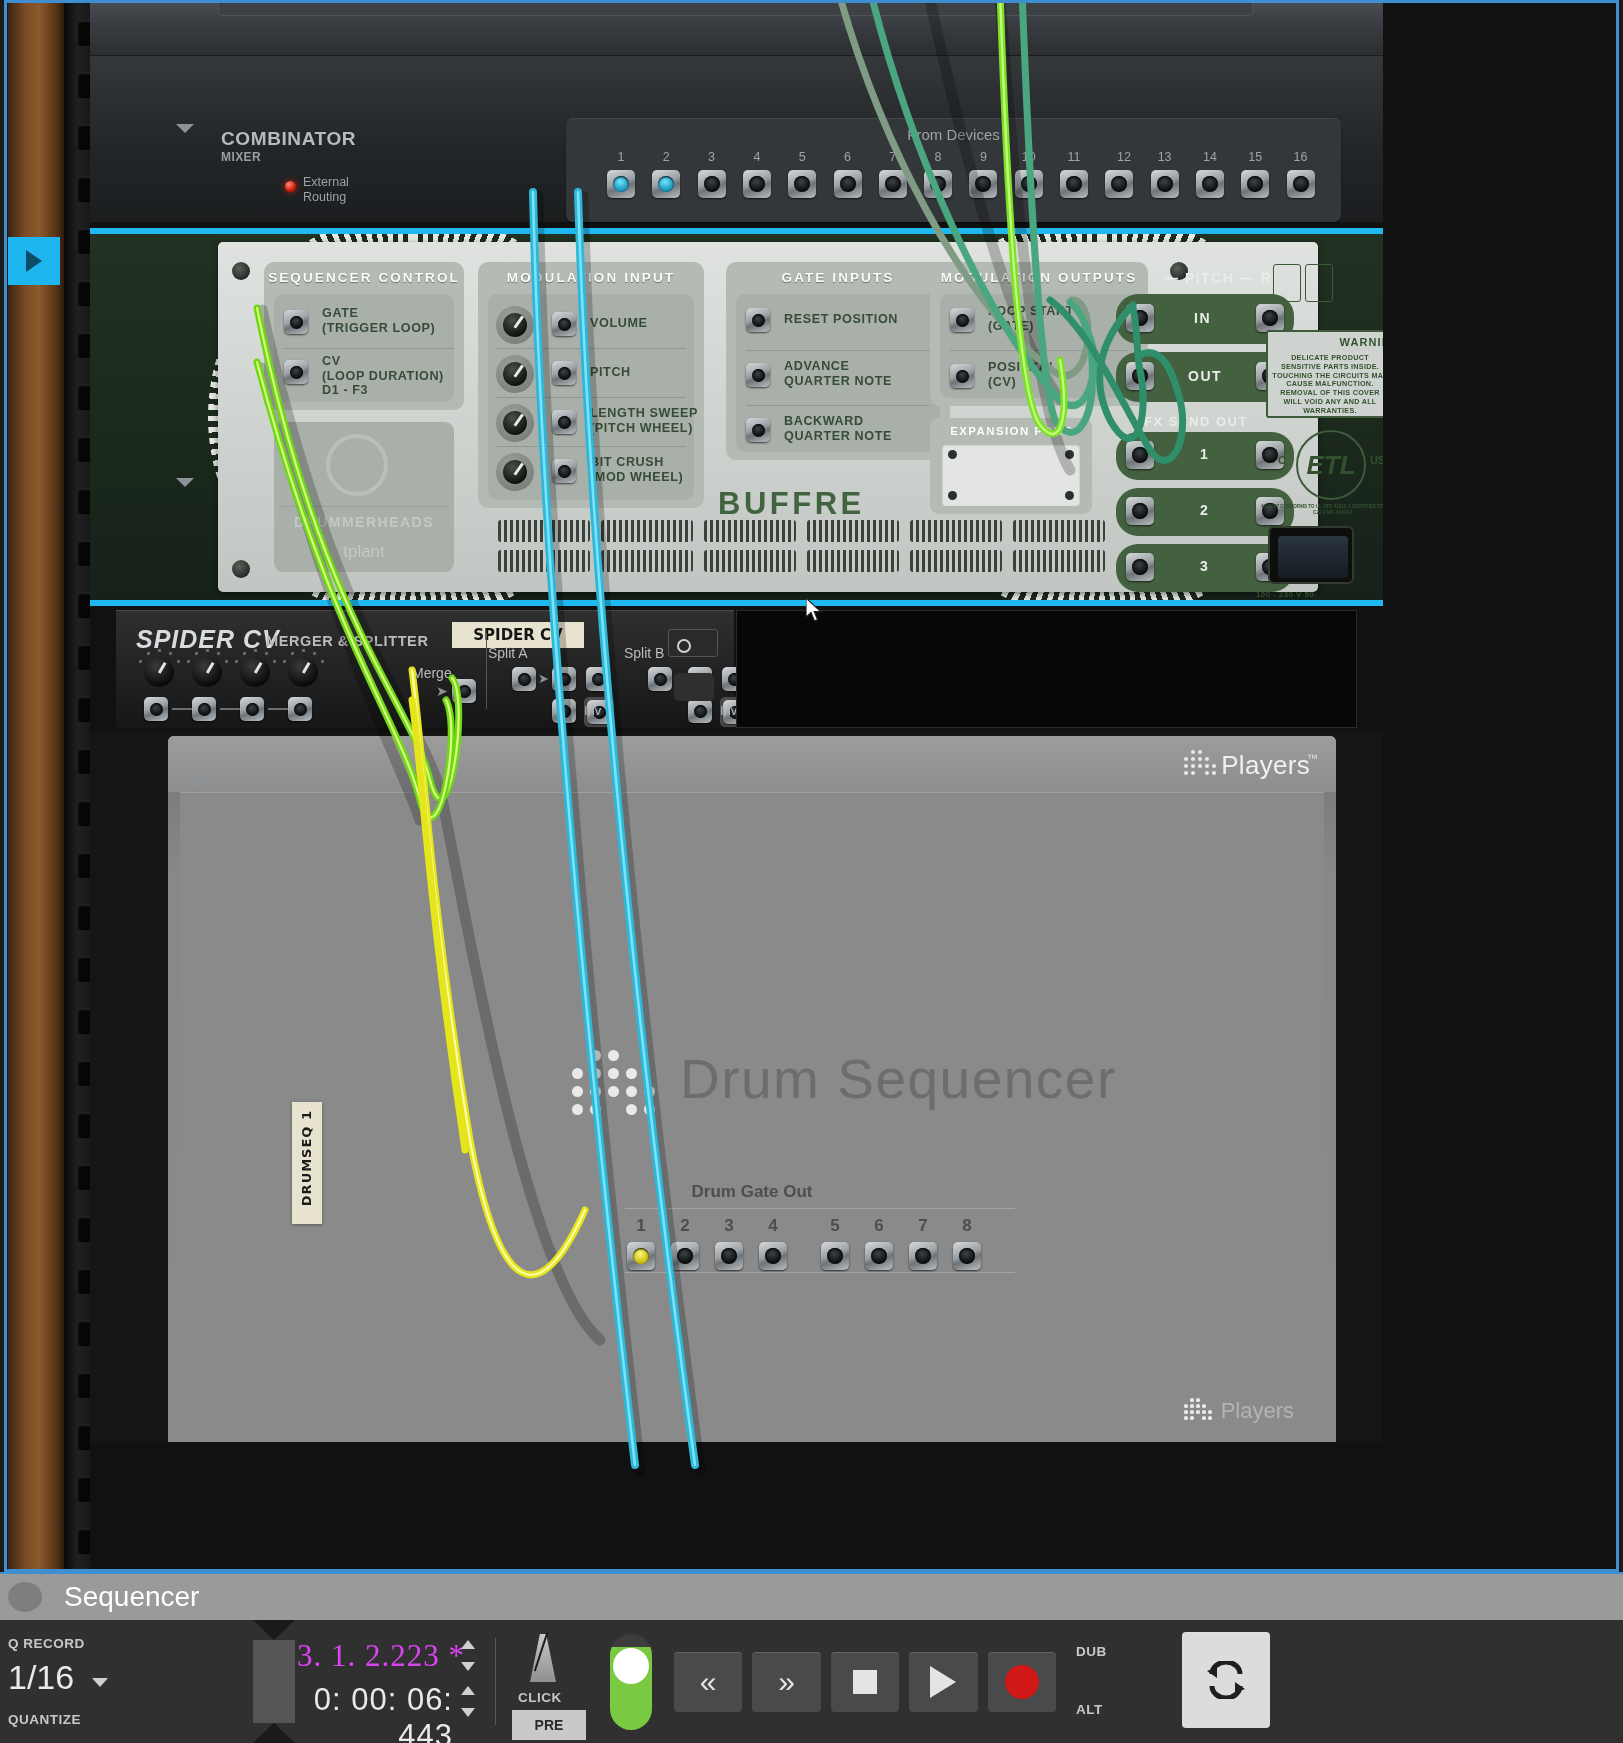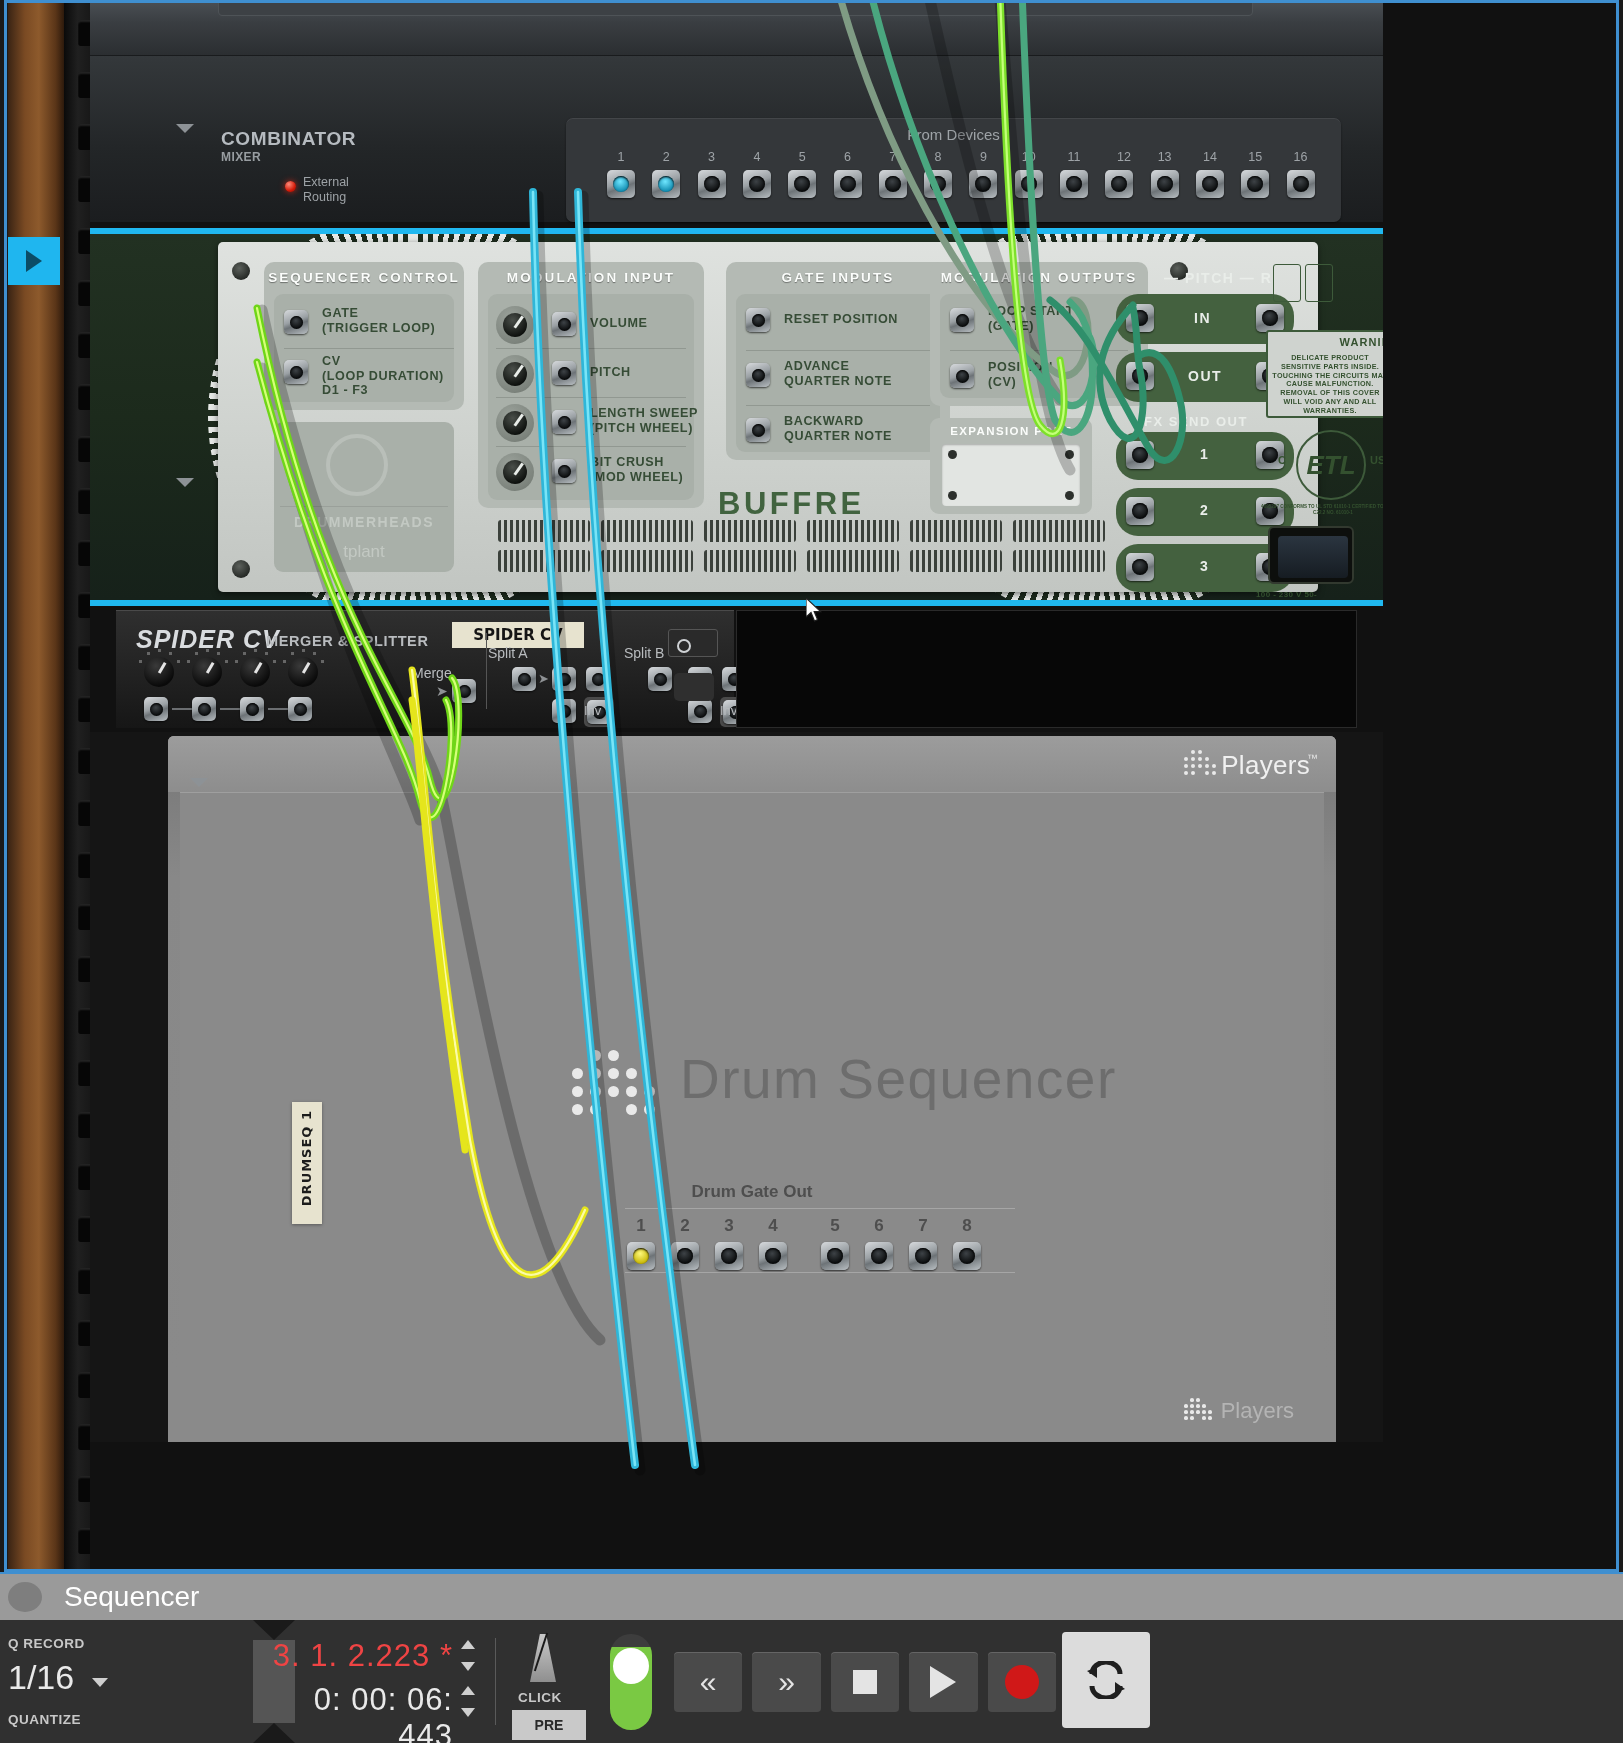--- a/index.html
+++ b/index.html
@@ -702,21 +702,21 @@
   <div class="tp-sect" style="width:253px">
     <div class="tp-cap" style="position:absolute;left:8px;top:16px">Q RECORD</div>
     <div class="tp-big" style="position:absolute;left:8px;top:38px">1/16</div>
     <div class="tri-dn" style="position:absolute;left:92px;top:58px"></div>
     <div class="tp-cap" style="position:absolute;left:8px;top:92px">QUANTIZE</div>
     <div id="tp-wedge"></div>
   </div>
 
 
   <div class="tp-sect" style="width:230px">
-    <div style="position:absolute;left:10px;top:18px;width:190px;text-align:right;color:#ef4444;font-size:31px;font-family:Liberation Sans, sans-serif;letter-spacing:1px">3.  1.  2.223 *</div>
+    <div style="position:absolute;left:22px;top:18px;width:190px;text-align:right;color:#d946ef;font-size:31px;font-family:Liberation Serif, serif;letter-spacing:1px">3.  1.  2.223 *</div>
     <div style="position:absolute;left:10px;top:62px;width:190px;text-align:right;color:#e9e9e9;font-size:31px;letter-spacing:1px">0: 00: 06: 443</div>
     <div class="tri-up-s" style="position:absolute;left:208px;top:20px"></div>
     <div class="tri-dn-s" style="position:absolute;left:208px;top:42px"></div>
     <div class="tri-up-s" style="position:absolute;left:208px;top:66px"></div>
     <div class="tri-dn-s" style="position:absolute;left:208px;top:88px"></div>
   </div>
 
   <div style="width:1px;background:#5a5a5a;margin:18px 0 18px 12px"></div>
 
   <div class="tp-sect" style="width:106px">
@@ -744,20 +744,24 @@
       <span style="width:24px;height:24px;background:#e4e4e4;display:block"></span>
     </div>
     <div class="tp-btn">
       <span style="width:0;height:0;border-top:16px solid transparent;border-bottom:16px solid transparent;border-left:26px solid #e4e4e4;display:block"></span>
     </div>
     <div class="tp-btn">
       <span style="width:34px;height:34px;border-radius:50%;background:#d01818;display:block"></span>
     </div>
   </div>
 
+  <div class="tp-sect" style="width:120px">
+    <div class="tp-cap" style="position:absolute;left:20px;top:24px">DUB</div>
+    <div class="tp-cap" style="position:absolute;left:20px;top:82px">ALT</div>
+  </div>
 
   <div class="tp-sect" style="width:110px">
     <div class="tp-btn lite" style="position:absolute;left:6px;top:12px;width:88px;height:96px">
       <svg width="42" height="38" viewBox="0 0 42 38">
         <path d="M7 13 A14 12 0 0 1 35 13" fill="none" stroke="#1f1f1f" stroke-width="5"></path>
         <path d="M35 25 A14 12 0 0 1 7 25" fill="none" stroke="#1f1f1f" stroke-width="5"></path>
         <polygon points="2,10 12,6 12,17" fill="#1f1f1f"></polygon>
         <polygon points="40,28 30,32 30,21" fill="#1f1f1f"></polygon>
       </svg>
     </div>

